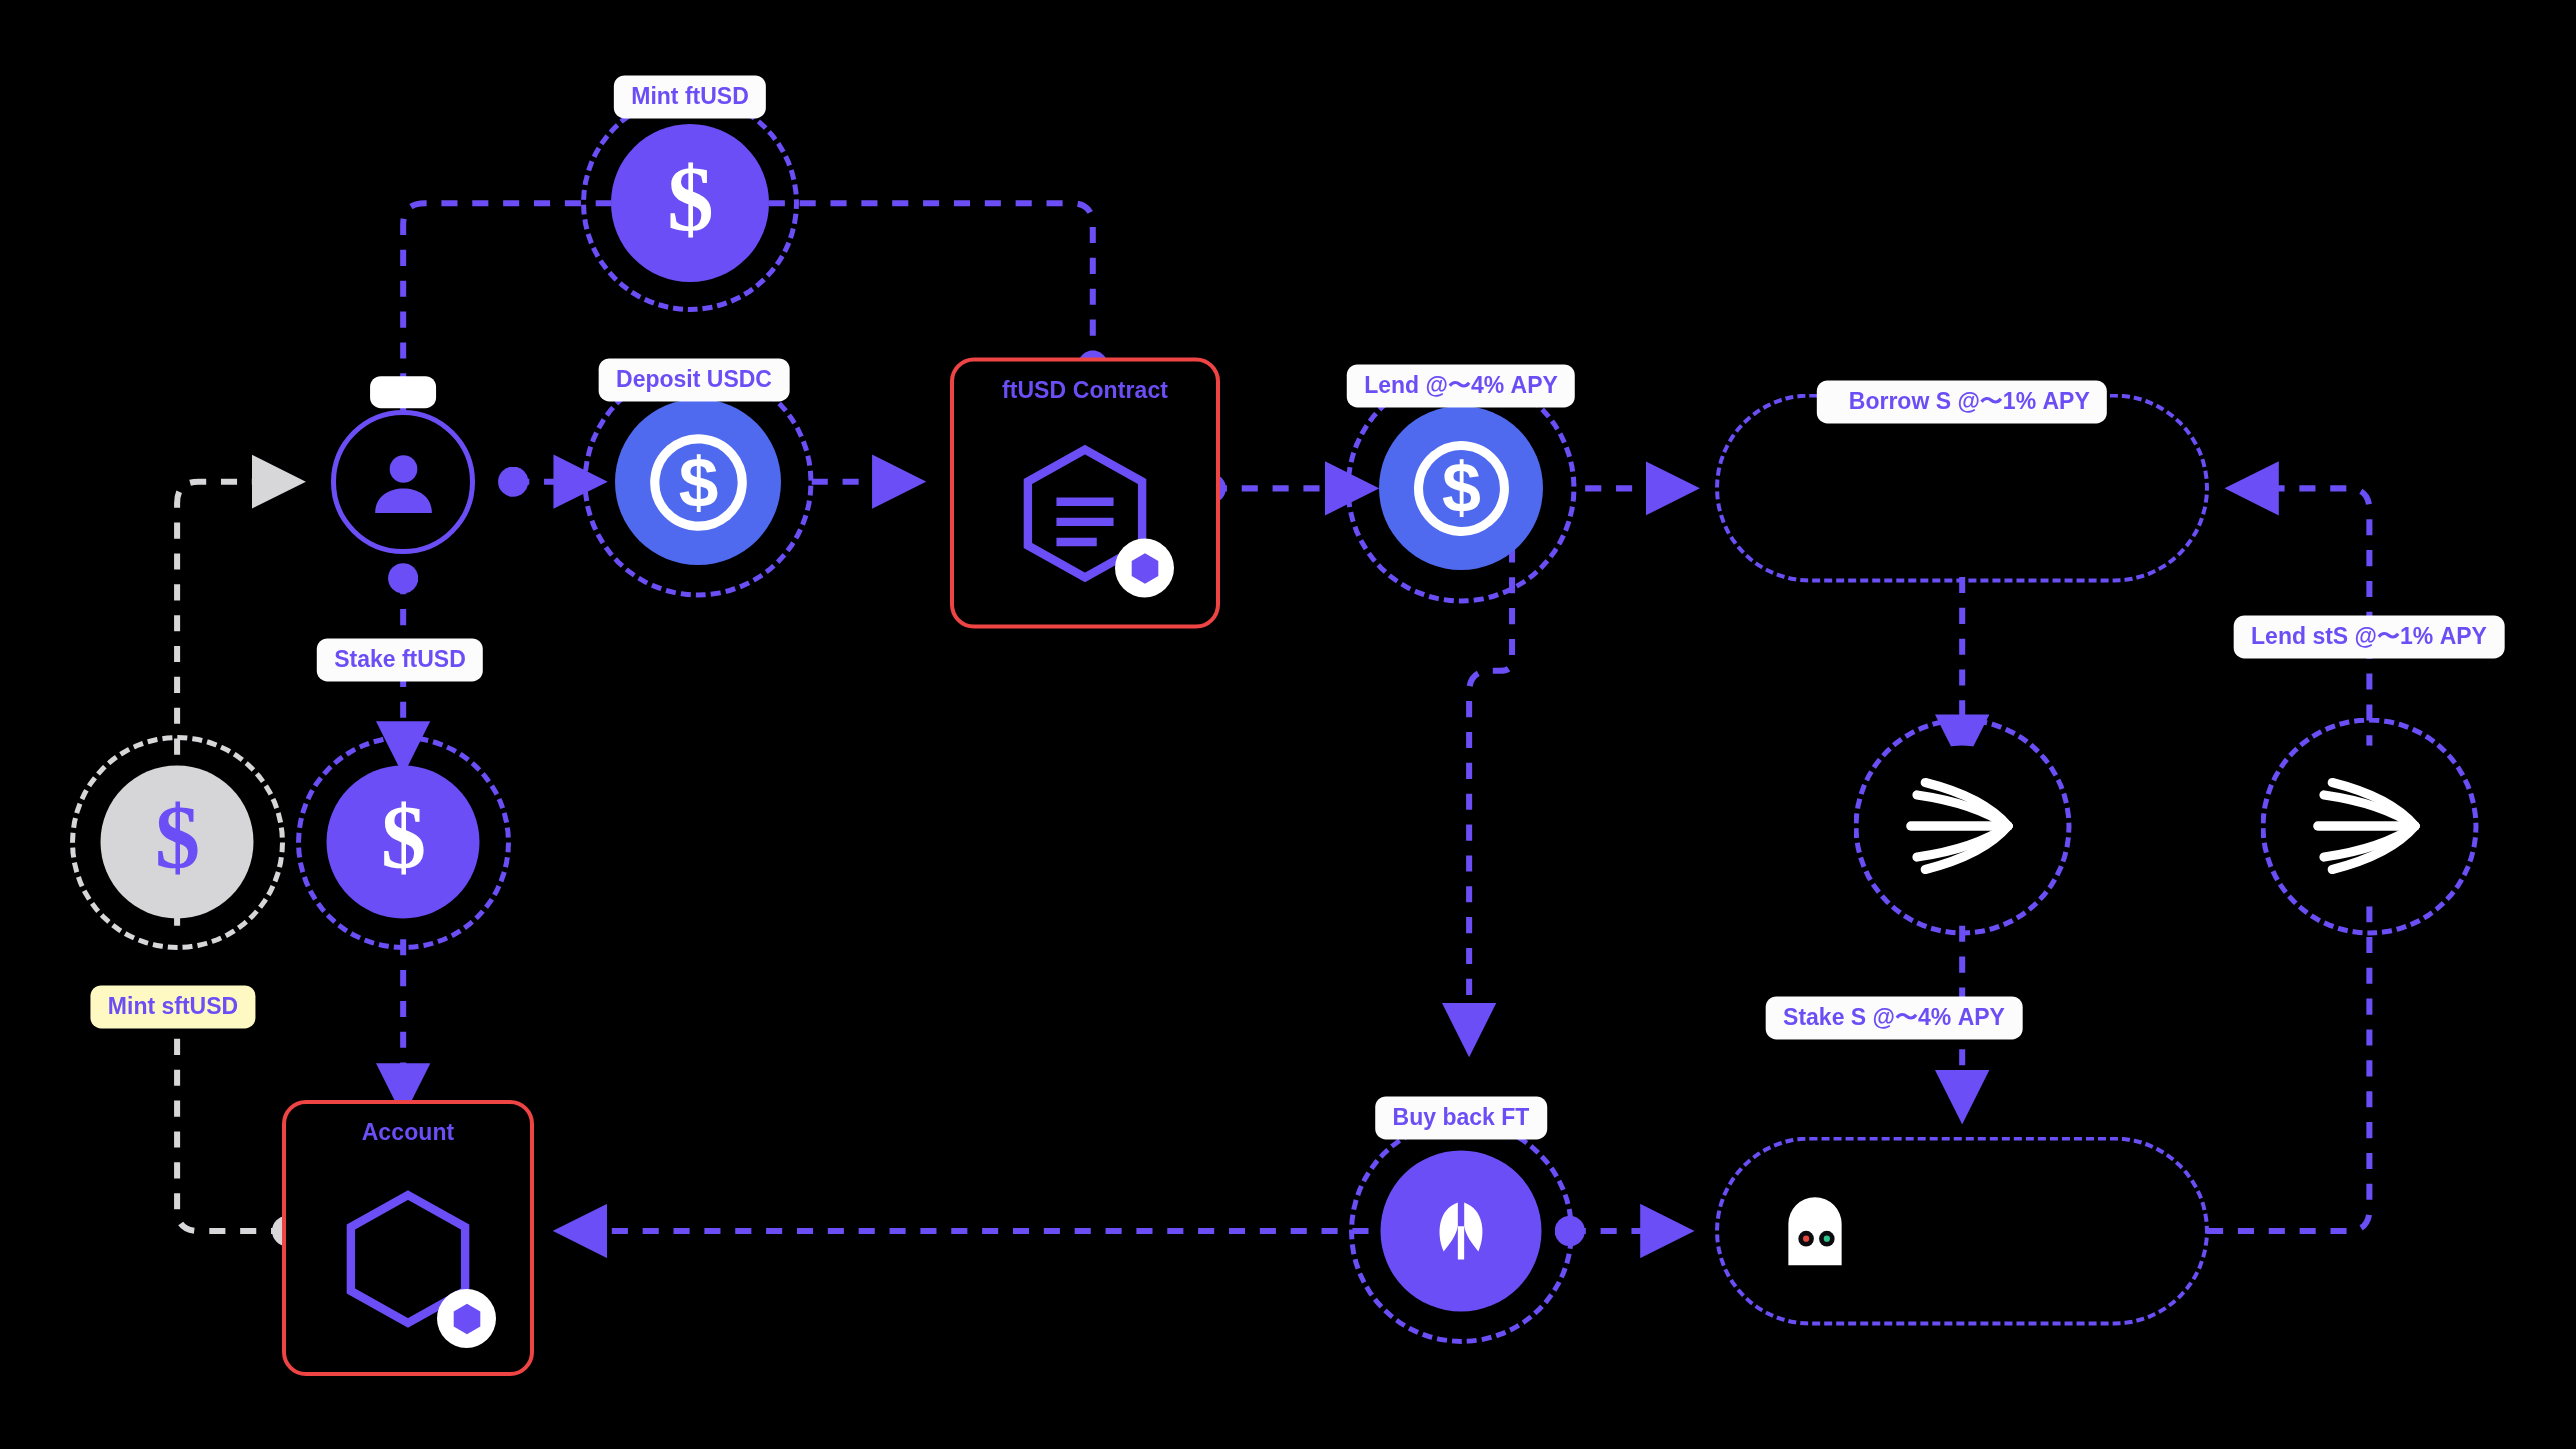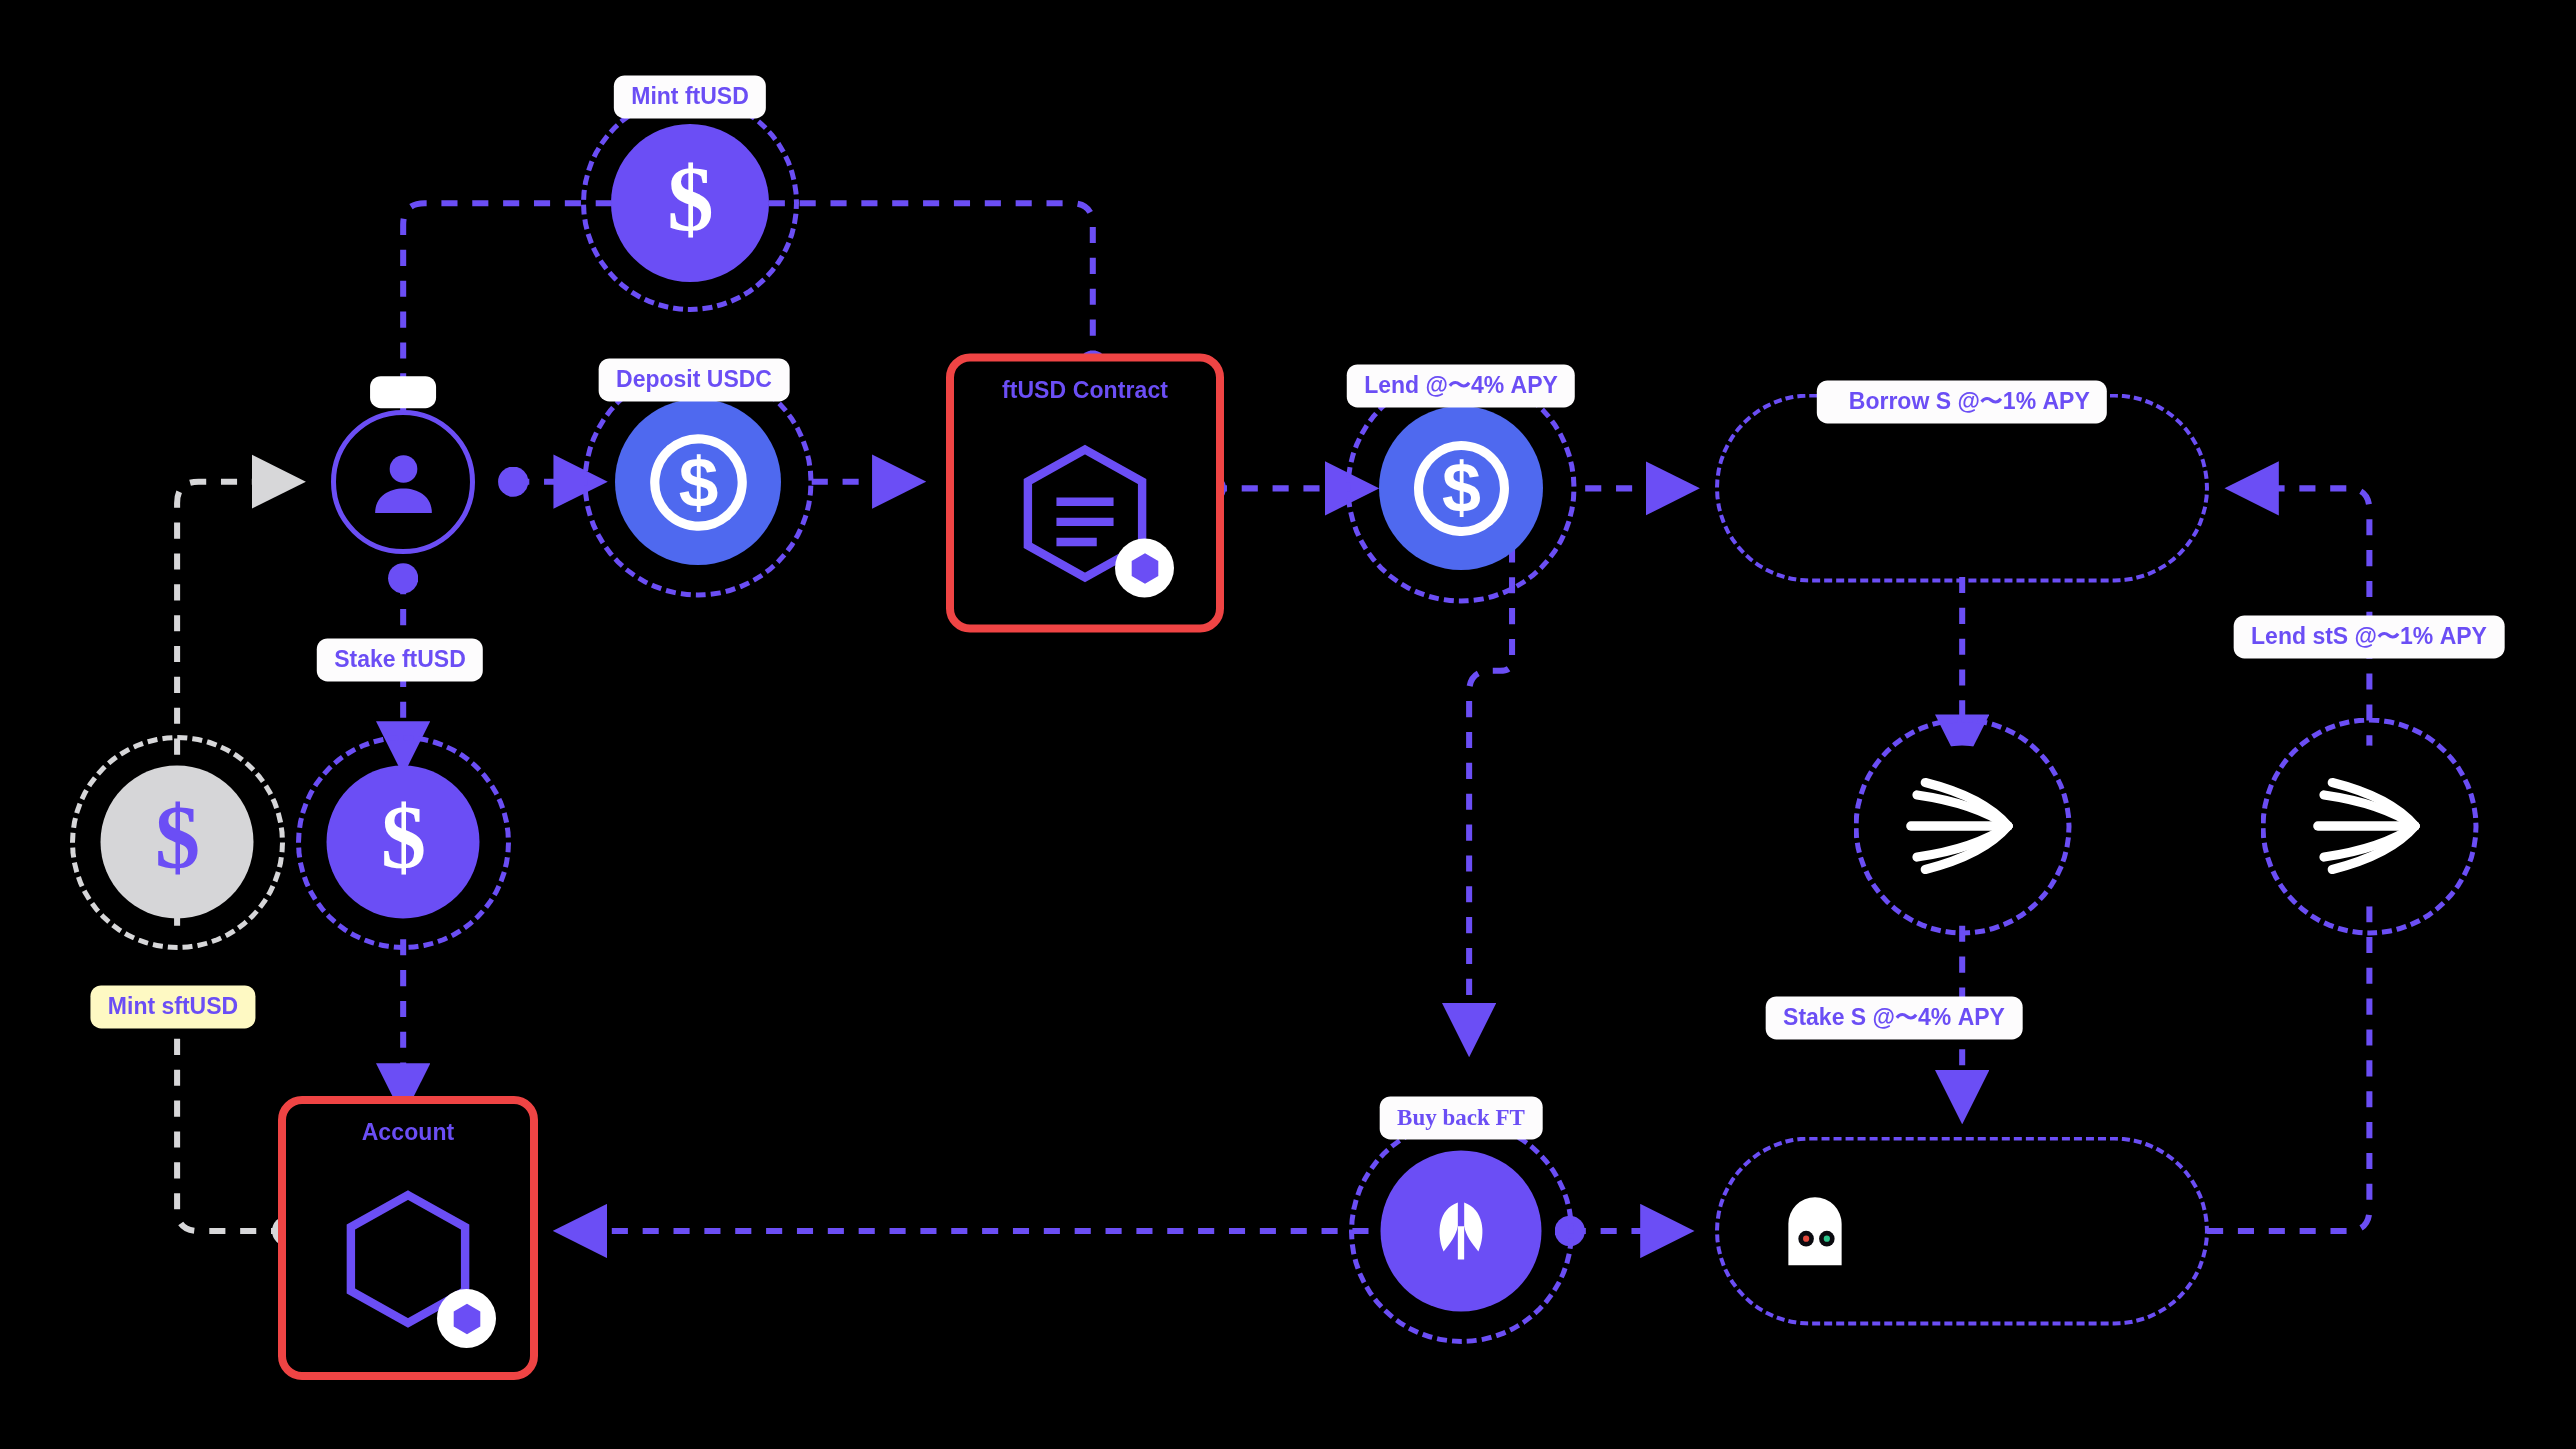--- a/index.html
+++ b/index.html
@@ -16,21 +16,21 @@
         justify-content:center;}
   .coin svg{display:block;}
 
   
   .stadium{position:absolute;transform:translate(-50%,-50%);
            border:4px dashed #6b4ef5;border-radius:6708px;
            display:flex;align-items:center;justify-content:center;}
 
   
   .boxnode{position:absolute;transform:translate(-50%,-50%);
-           border:8px solid #ef4444;border-radius:24px;background:#000;
+           border:4px solid #ef4444;border-radius:24px;background:#000;
            display:flex;flex-direction:column;align-items:center;}
   .boxtitle{margin-top:14.8px;font-size:23px;font-weight:700;color:#6b4ef5;
             letter-spacing:0.1px;}
   .boxicon{flex:1;display:flex;align-items:center;justify-content:center;
            position:relative;width:100%;}
 
   
   .chip{position:absolute;transform:translate(-50%,-50%);
         background:#fdfcfd;border-radius:10.7px;padding:8px 17.4px;
         color:#6b4ef5;font-size:23px;font-weight:700;white-space:nowrap;
@@ -257,17 +257,17 @@
   <div class="chip" style="left:1962px;top:402px;padding-left:32px;">Borrow S @〜1% APY</div>
 
   <div class="chip" style="left:2369px;top:637px;">Lend stS @〜1% APY</div>
 
   <div class="chip" style="left:400px;top:660px;">Stake ftUSD</div>
 
   <div class="chip gray" style="left:173px;top:1007px;">Mint sftUSD</div>
 
   <div class="chip" style="left:1894px;top:1018px;">Stake S @〜4% APY</div>
 
-  <div class="chip" style="left:1461px;top:1118px;font-family:Liberation Serif, serif;">Buy back FT</div>
+  <div class="chip" style="left:1461px;top:1118px;">Buy back FT</div>
 
 
 </div>
 
 
 </body></html>

